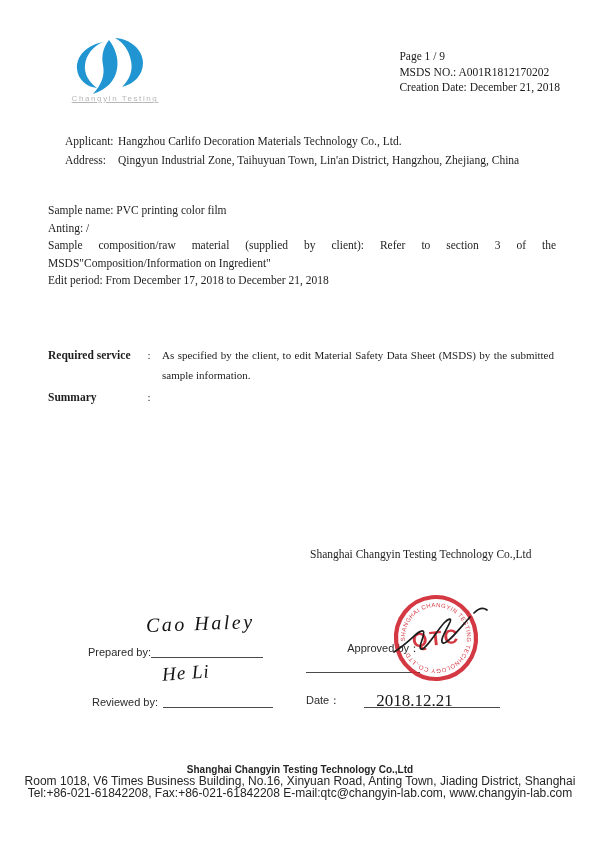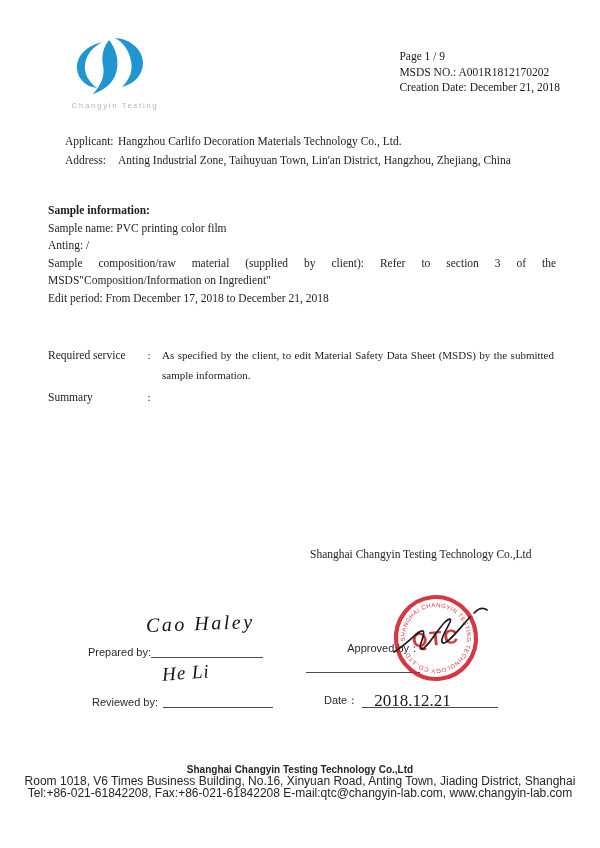--- a/index.html
+++ b/index.html
@@ -5,55 +5,55 @@
   * { margin:0; padding:0; box-sizing:border-box; }
   html,body { background:#ffffff; }
   .page {
     position:relative; width:600px; height:848px; background:#fff; overflow:hidden;
     font-family:"Liberation Serif","DejaVu Serif",serif; color:#1e1e1e;
   }
 
   
   .logo { position:absolute; left:52px; top:36px; width:126px; text-align:center; }
   .logo svg { display:block; margin:0 auto; }
-  .logo-caption { font-family:"Liberation Sans","DejaVu Sans",sans-serif; font-size:8px; color:#b7b7b7; letter-spacing:1.6px; margin-top:7px; }
+  .logo-caption { font-family:"Liberation Sans","DejaVu Sans",sans-serif; font-size:8px; color:#b7b7b7; letter-spacing:1.6px; margin-top:0;text-decoration:underline; }
   .header-info { position:absolute; top:49px; right:40px; font-size:11.5px; line-height:15.5px; color:#1a1a1a; }
 
   
   .applicant-block { position:absolute; left:48px; top:135px; right:44px; font-size:11.5px; }
   .kv-row { display:flex; margin-bottom:7px; }
   .kv-label { width:53px; flex:none;margin-left:17px; }
   .kv-value { flex:1; }
 
   
   .sample-block { position:absolute; left:48px; top:202px; right:44px; font-size:11.5px; line-height:17.6px; }
   .bold { font-weight:bold; }
   .justified { text-align:justify; }
 
   
   .svc-row { position:absolute; left:48px; right:46px; display:flex; font-size:11px; line-height:19.5px; }
-  .svc-label { width:88px; flex:none; font-weight:normal; font-size:11.5px; }
+  .svc-label { width:88px; flex:none; font-weight:bold; font-size:11.5px; }
   .svc-colon { width:26px; flex:none; text-align:center; }
   .svc-text { flex:1; text-align:justify; }
   #required-service { top:346px; }
   #summary { top:388px; }
 
   .company-line { position:absolute; left:310px; top:548px; font-size:11.5px; }
 
   
   .sig-row { position:absolute; display:flex; align-items:flex-end;justify-content:space-between; }
   .sig-label { font-family:"Liberation Sans","DejaVu Sans",sans-serif; font-size:11px; color:#2b2b2b; }
   .sig-line { border-bottom:1.2px solid #4a4a4a; height:17px; }
   #row-prepared { left:88px; top:641px; }
   #row-prepared .sig-line { width:112px; }
   #row-approved { left:306px; top:641px;flex-direction:column; }
   #row-approved .sig-line { width:114px; }
   #row-reviewed { left:92px; top:691px; }
   #row-reviewed .sig-line { width:110px; margin-left:5px; }
-  #row-date { left:324px; top:691px; }
+  #row-date { left:306px; top:691px;gap:20px; }
   #row-date .sig-line { width:136px; margin-left:4px; font-size:17px; padding-left:12px; color:#1a1a1a; }
 
   .sig-script { position:absolute; font-style:italic; color:#141414; white-space:nowrap; }
   #sig-prepared { left:146px; top:612px; font-size:20px; letter-spacing:2.5px; transform:rotate(-2deg); }
   #sig-reviewed { left:162px; top:662px; font-size:19px; letter-spacing:1px; transform:rotate(-4deg); }
 
   .stamp { position:absolute; left:388px; top:592px; width:112px; height:95px; }
 
   
   .footer { position:absolute; left:0; top:764px; width:100%; text-align:center;
@@ -83,26 +83,25 @@
     <div>Creation Date: December 21, 2018</div>
   </div>
 
   <div class="applicant-block">
     <div class="kv-row">
       <div class="kv-label">Applicant:</div>
       <div class="kv-value">Hangzhou Carlifo Decoration Materials Technology Co., Ltd.</div>
     </div>
     <div class="kv-row">
       <div class="kv-label">Address:</div>
-      <div class="kv-value">Anting Industrial Zone, Taihuyuan Town, Lin'an District, Hangzhou, Zhejiang, China</div>
+      <div class="kv-value">Qingyun Industrial Zone, Taihuyuan Town, Lin'an District, Hangzhou, Zhejiang, China</div>
     </div>
   </div>
 
   <div class="sample-block">
-    <div class="bold">Sample information:</div>
     <div>Sample name: PVC printing color film</div>
     <div>Anting: /</div>
     <div class="justified">Sample composition/raw material (supplied by client): Refer to section 3 of the MSDS"Composition/Information on Ingredient"</div>
     <div>Edit period: From December 17, 2018 to December 21, 2018</div>
   </div>
 
   <div class="svc-row" id="required-service">
     <div class="svc-label">Required service</div>
     <div class="svc-colon">:</div>
     <div class="svc-text">As specified by the client, to edit Material Safety Data Sheet (MSDS) by the submitted sample information.</div>

